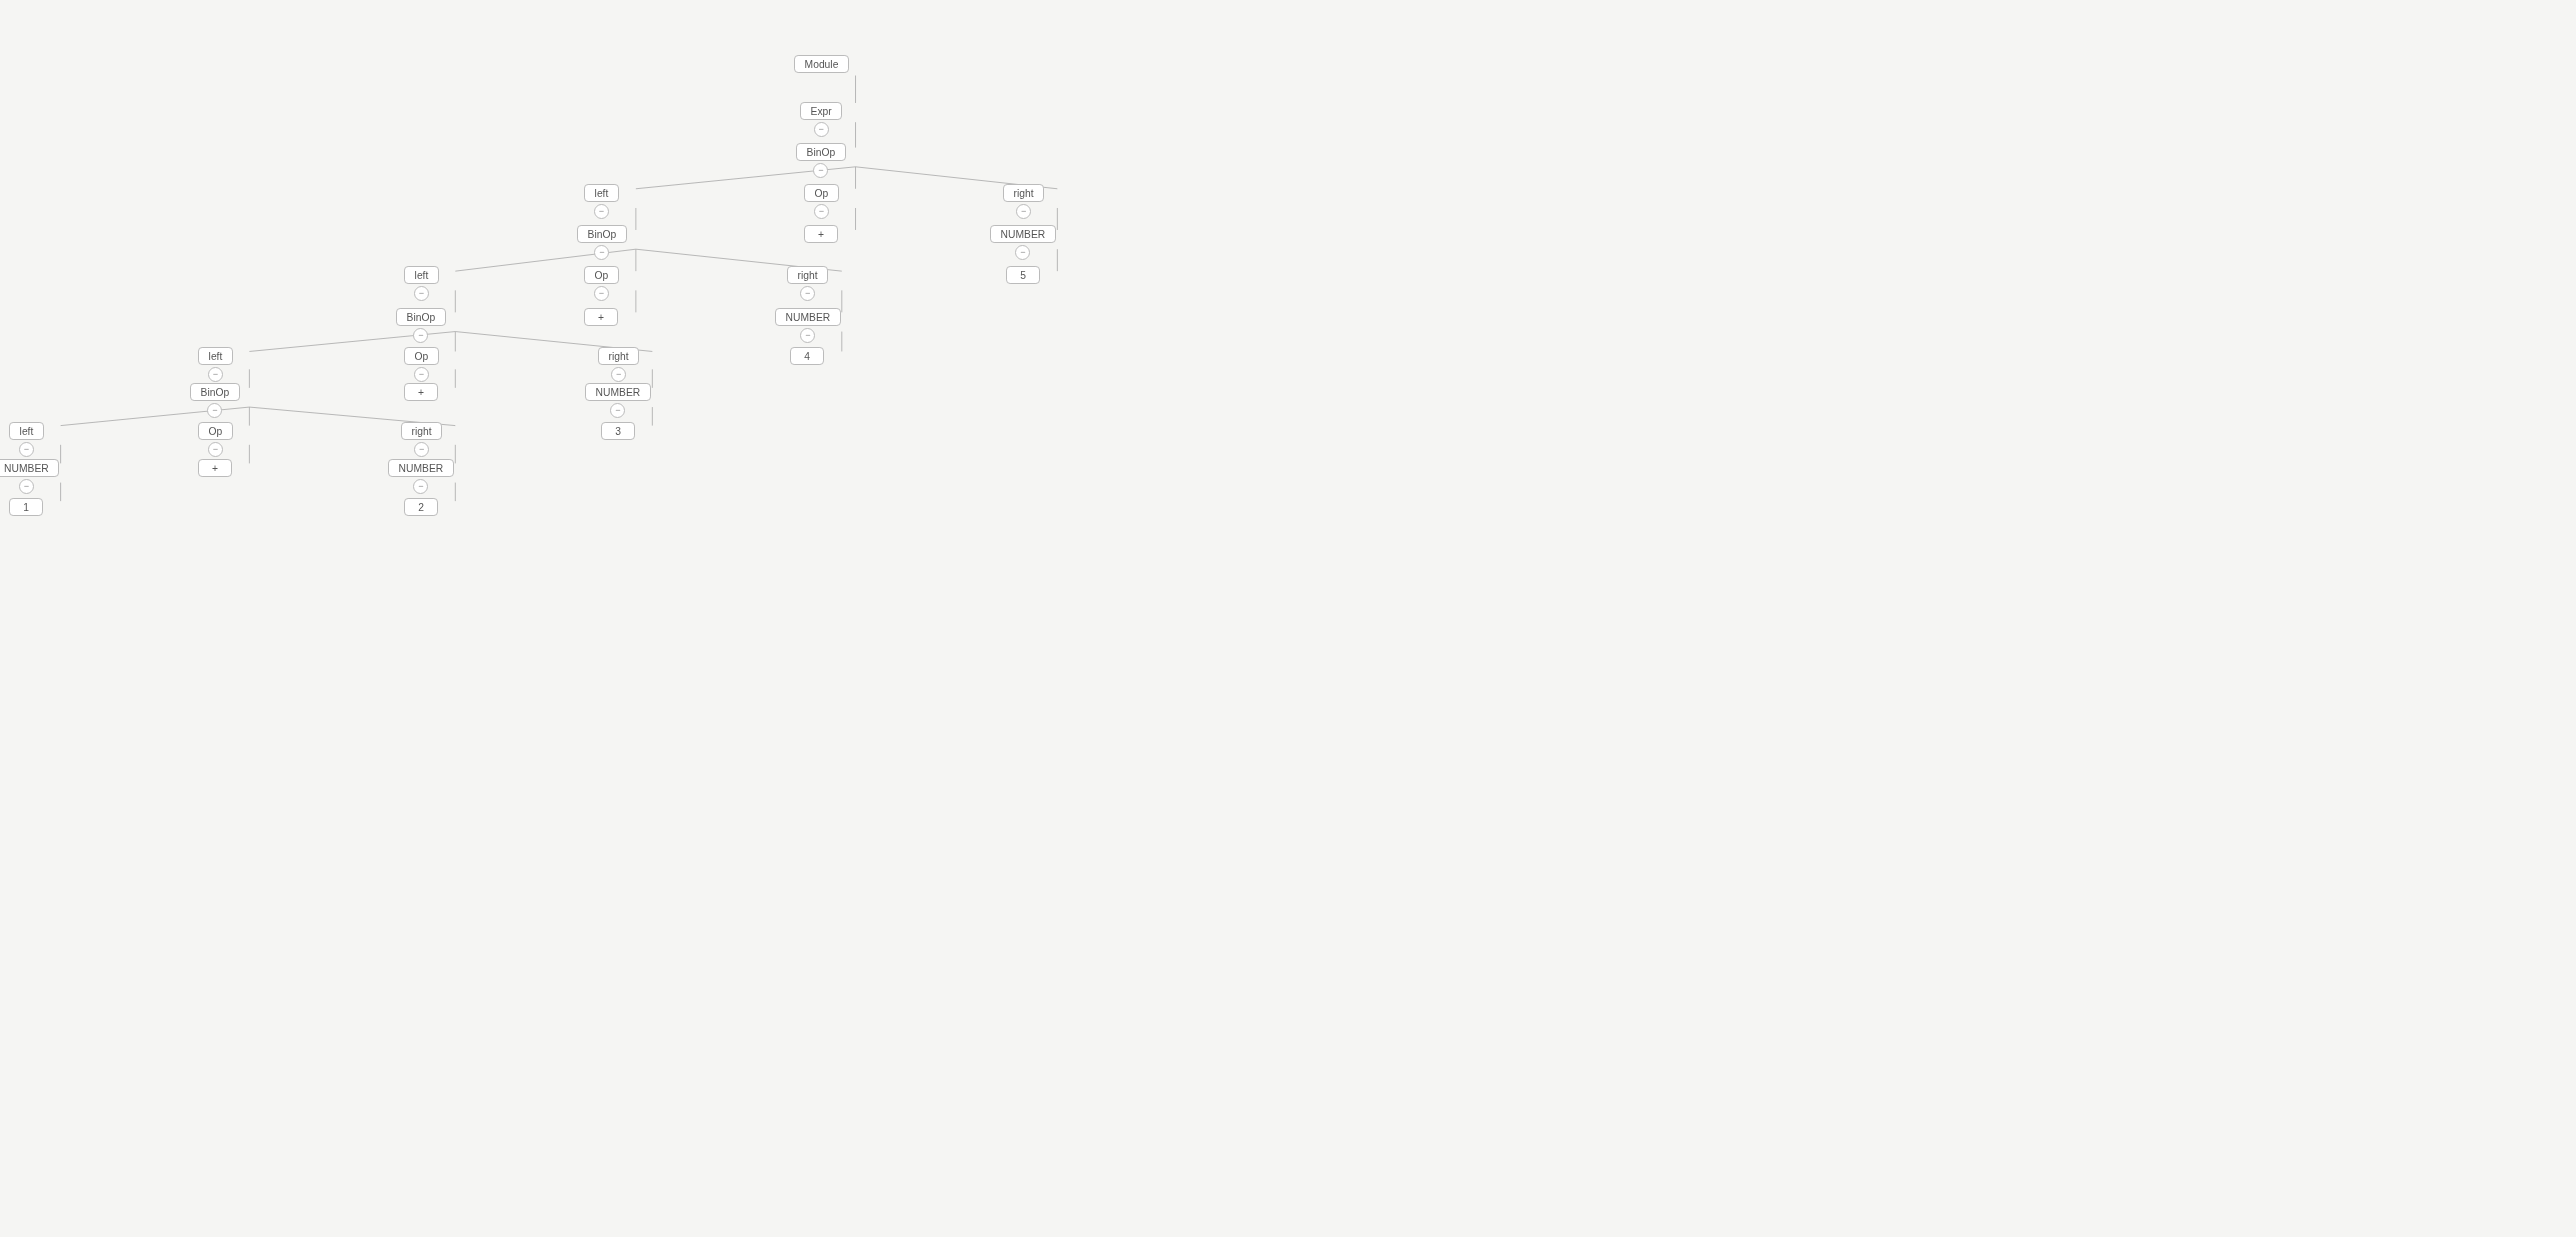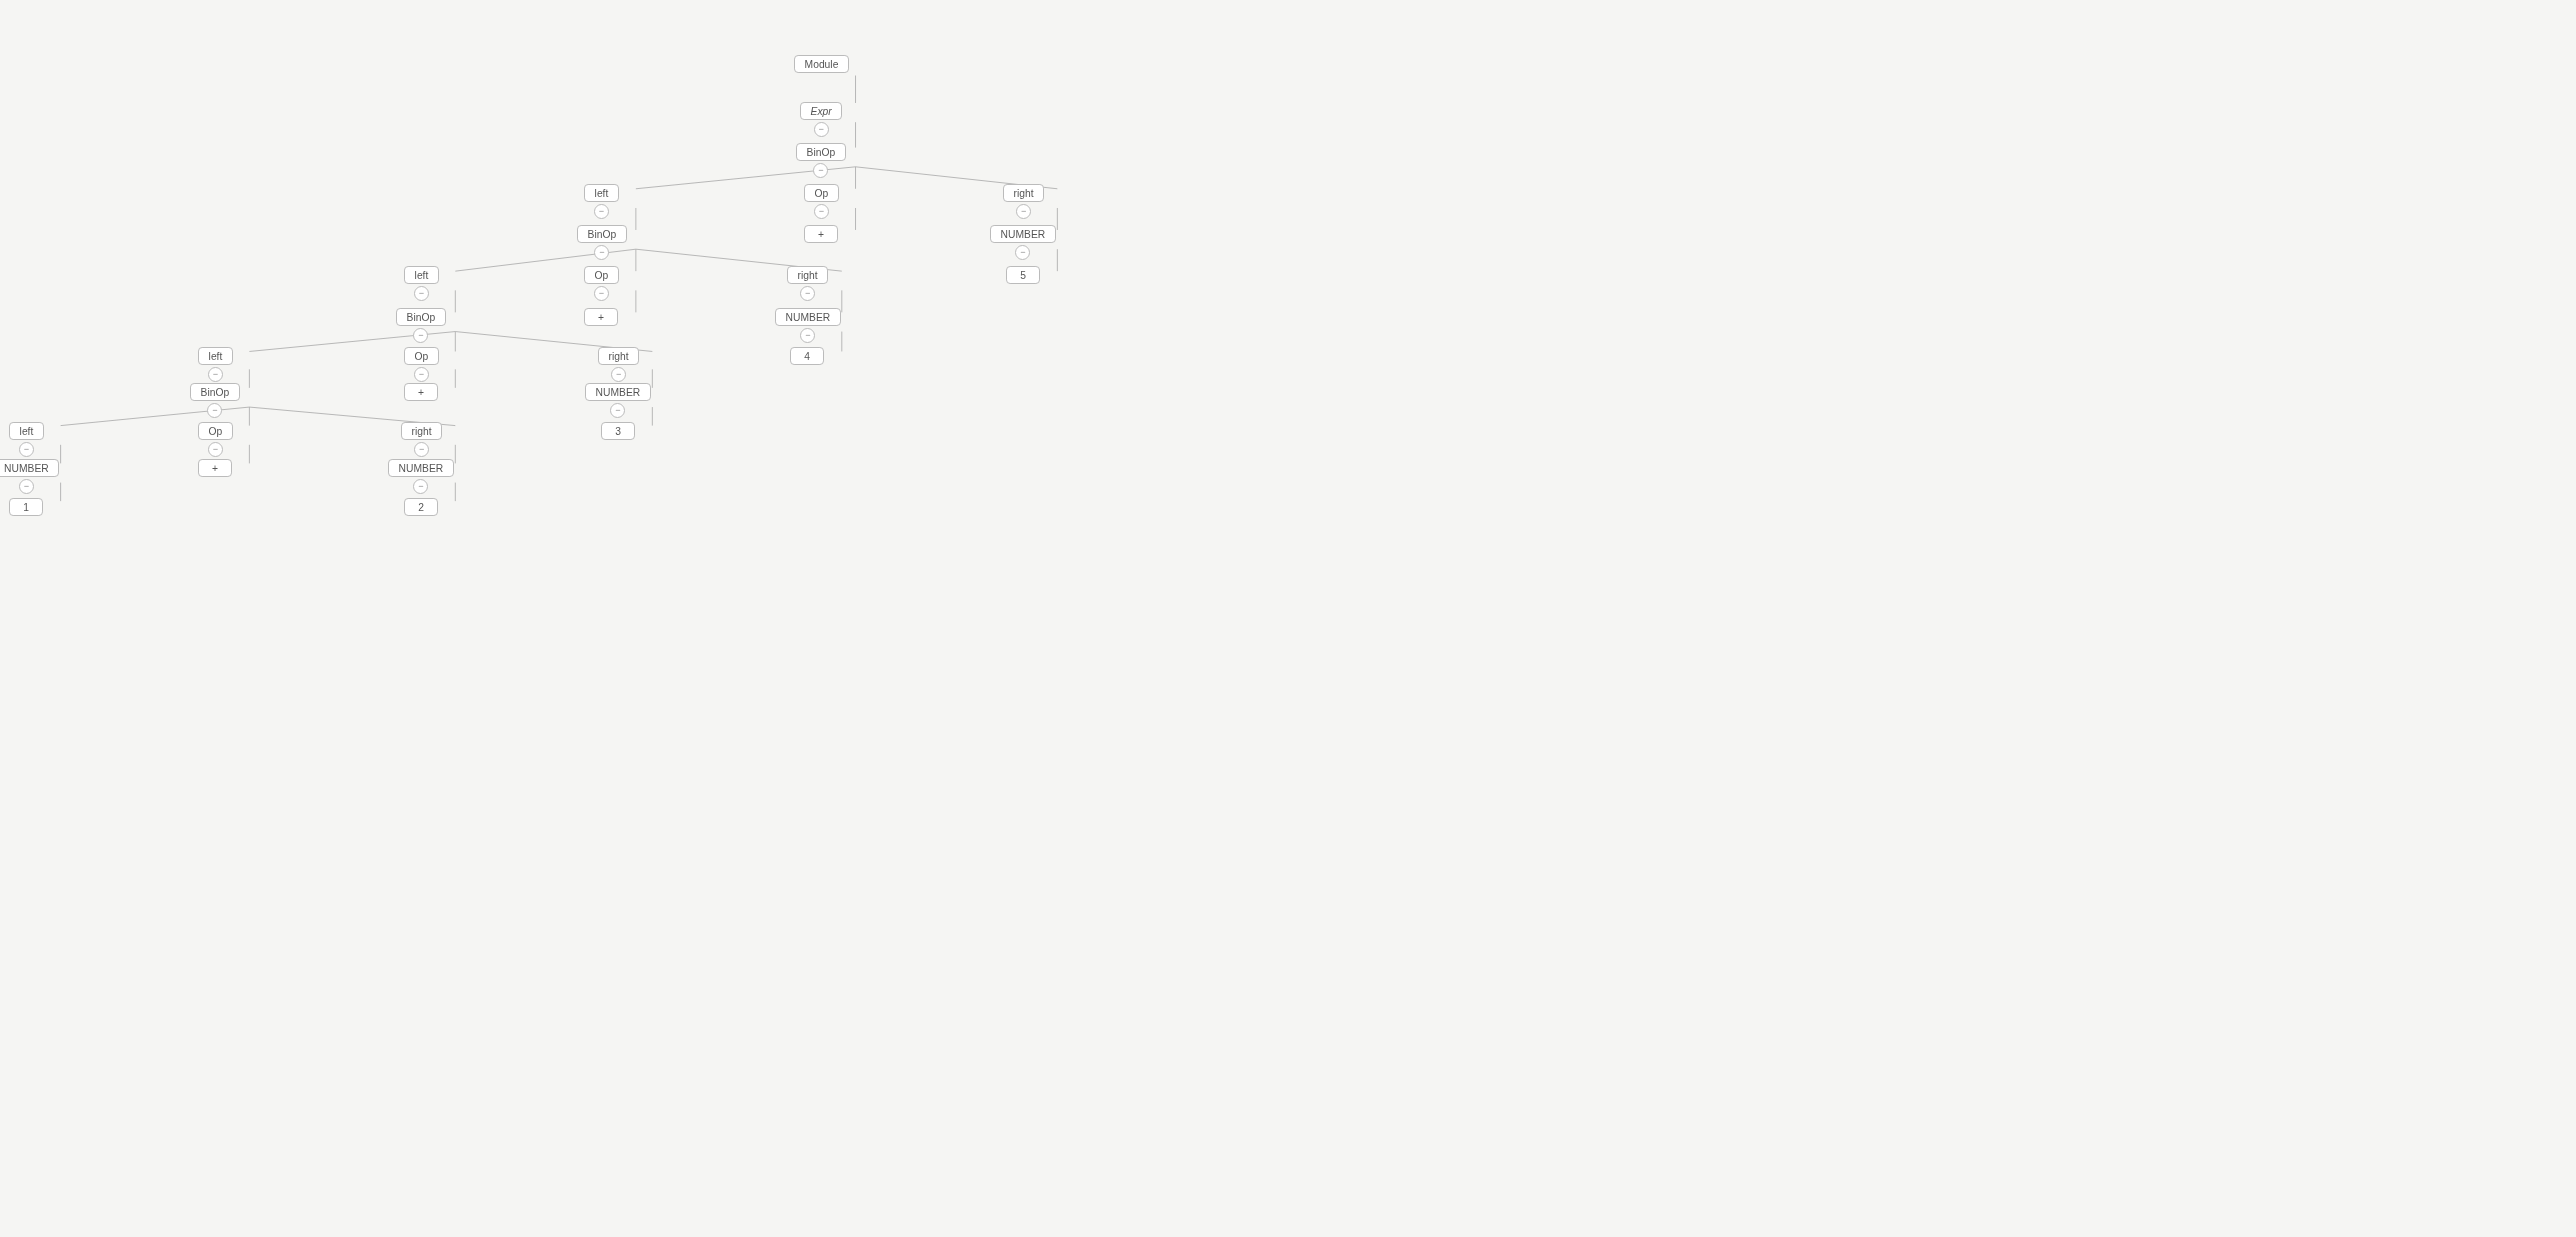--- a/index.html
+++ b/index.html
@@ -116,21 +116,21 @@
 
     <line x1="88" y1="703" x2="88" y2="730" stroke="#aaa" stroke-width="1.2"></line>
 
     <line x1="663" y1="703" x2="663" y2="730" stroke="#aaa" stroke-width="1.2"></line>
   </svg>
 
   <div class="node" style="left: 794px; top: 55px;">
     <div class="node-box">Module</div>
   </div>
 
-  <div class="node" style="left: 800px; top: 102px; font-style: italic;">
+  <div class="node" style="left: 800px; top: 102px;">
     <div class="node-box">Expr</div>
     <div class="collapse-btn">−</div>
   </div>
 
   <div class="node" style="left: 796px; top: 143px;">
     <div class="node-box">BinOp</div>
     <div class="collapse-btn">−</div>
   </div>
 
   <div class="node" style="left: 584px; top: 184px;">

